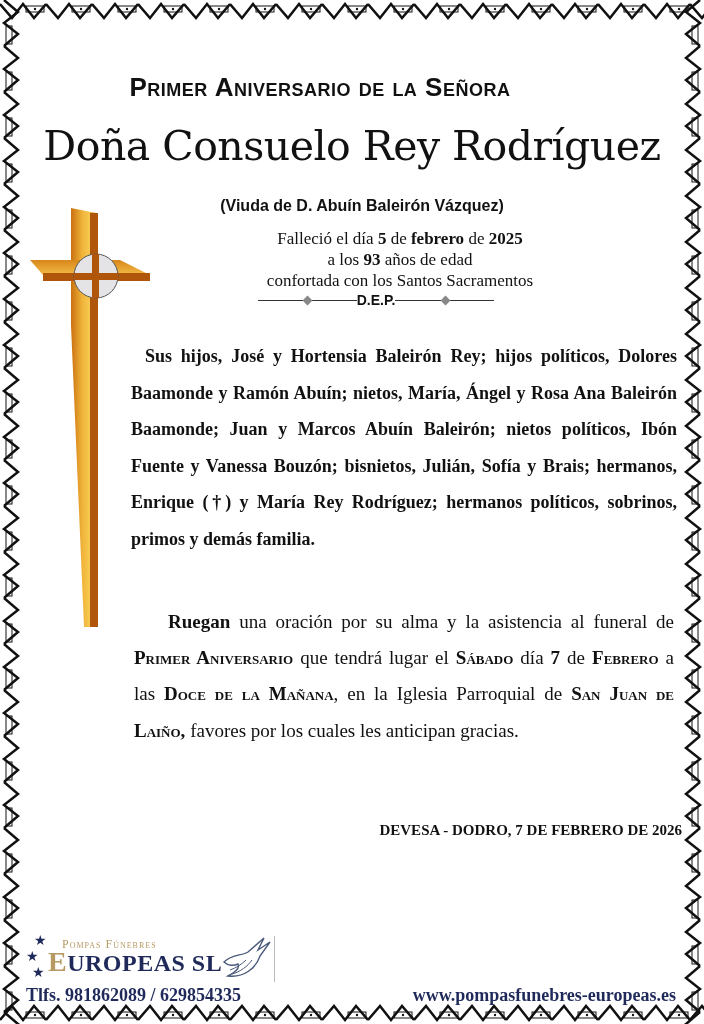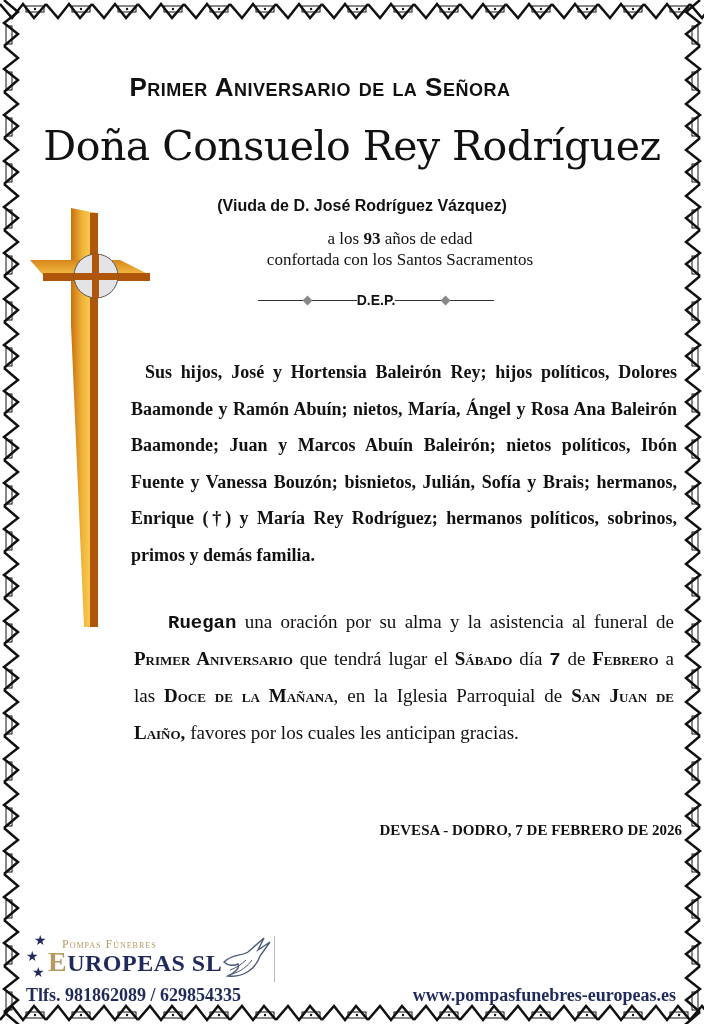--- a/index.html
+++ b/index.html
@@ -12,24 +12,24 @@
   .border-right { right:0; }
   .abs { position:absolute; }
   .heading1 { top:72px; left:0; width:640px; text-align:center; font-family:"Liberation Sans", sans-serif; font-weight:bold; font-size:26px; font-variant:small-caps; letter-spacing:0.5px; color:#111; }
   .heading2 { top:122px; left:0; width:704px; text-align:center; font-family:"DejaVu Serif", serif; font-size:41px; letter-spacing:-0.5px; color:#111; }
   .viuda { top:197px; left:0; width:704px; text-align:center; font-family:"Liberation Sans", sans-serif; font-weight:bold; font-size:16px; padding-left:20px; box-sizing:border-box; }
   .death { top:228px; left:215px; width:370px; text-align:center; font-size:17px; line-height:21px; }
   .death b { font-weight:bold; }
   .dep { top:292px; left:258px; width:236px; display:flex; align-items:center; justify-content:center; font-family:"Liberation Sans", sans-serif; font-weight:bold; font-size:14px; }
   .dep .line { flex:1; height:1px; background:#333; position:relative; }
   .dep .diamond { width:7px; height:7px; background:#888; transform:rotate(45deg); position:absolute; top:-3px; left:50%; margin-left:-3px; }
-  .family { top:338px; left:131px; width:546px; font-size:18px; line-height:36.5px; font-weight:bold; text-align:justify; text-indent:14px;margin-top:16px; }
+  .family { top:338px; left:131px; width:546px; font-size:18px; line-height:36.5px; font-weight:bold; text-align:justify; text-indent:14px; }
   .service { top:604px; left:134px; width:540px; font-size:19px; line-height:36.2px; text-align:justify; text-indent:34px; }
   .service .sc { font-weight:bold; font-variant:small-caps; }
-  .service b { font-weight:bold;font-family:Liberation Mono, monospace; }
+  .service b { font-weight:bold; }
   .place-date { top:822px; right:22px; font-size:15px; font-weight:bold; }
   .logo { top:934px; left:26px; width:250px; height:50px; }
   .logo .stars { position:absolute; left:0; top:0; width:22px; height:50px; color:#1f2a5a; font-size:14px; line-height:14px; }
   .logo .small { position:absolute; left:36px; top:3px; font-size:12px; letter-spacing:1px; color:#b79a63; font-variant:small-caps; }
   .logo .big { position:absolute; left:22px; top:12px; font-size:24px; font-weight:bold; color:#1f2a5a; letter-spacing:0.5px; }
   .logo .big .first { color:#b79a63; font-size:28px; }
   .logo .dove { position:absolute; left:192px; top:0; width:54px; height:50px; }
   .logo .vline { position:absolute; left:248px; top:2px; width:1px; height:46px; background:#bbb; }
   .phones { top:985px; left:26px; font-size:18px; font-weight:bold; color:#1f2a5a; }
   .web { top:985px; right:28px; font-size:18px; font-weight:bold; color:#1f2a5a; }
@@ -72,23 +72,24 @@
     <pattern id="bpV2" width="22" height="46" patternUnits="userSpaceOnUse">
       <polyline points="18,0 4,12 18,23 4,34 18,46" fill="none" stroke="#111" stroke-width="2.5"></polyline>
       <rect x="10" y="26" width="6" height="18" fill="none" stroke="#111" stroke-width="1"></rect>
     </pattern>
   </defs>
   <rect width="22" height="1024" fill="url(#bpV2)"></rect>
 </svg>
 
 <div class="abs heading1">Primer Aniversario de la Señora</div>
 <div class="abs heading2">Doña Consuelo Rey Rodríguez</div>
-<div class="abs viuda">(Viuda de D. José Rodríguez Vázquez)</div>
+<div class="abs viuda">(Viuda de D. Abuín Baleirón Vázquez)</div>
 
 <div class="abs death">
+  <div><span>Falleció el día </span><b>5</b><span> de </span><b>febrero</b><span> de </span><b>2025</b></div>
   <div><span>a los </span><b>93</b><span> años de edad</span></div>
   <div>confortada con los Santos Sacramentos</div>
 </div>
 <div class="abs dep">
   <span class="line">
       <span class="diamond"></span>
     </span>
   <span>D.E.P.</span>
   <span class="line">
       <span class="diamond"></span>

